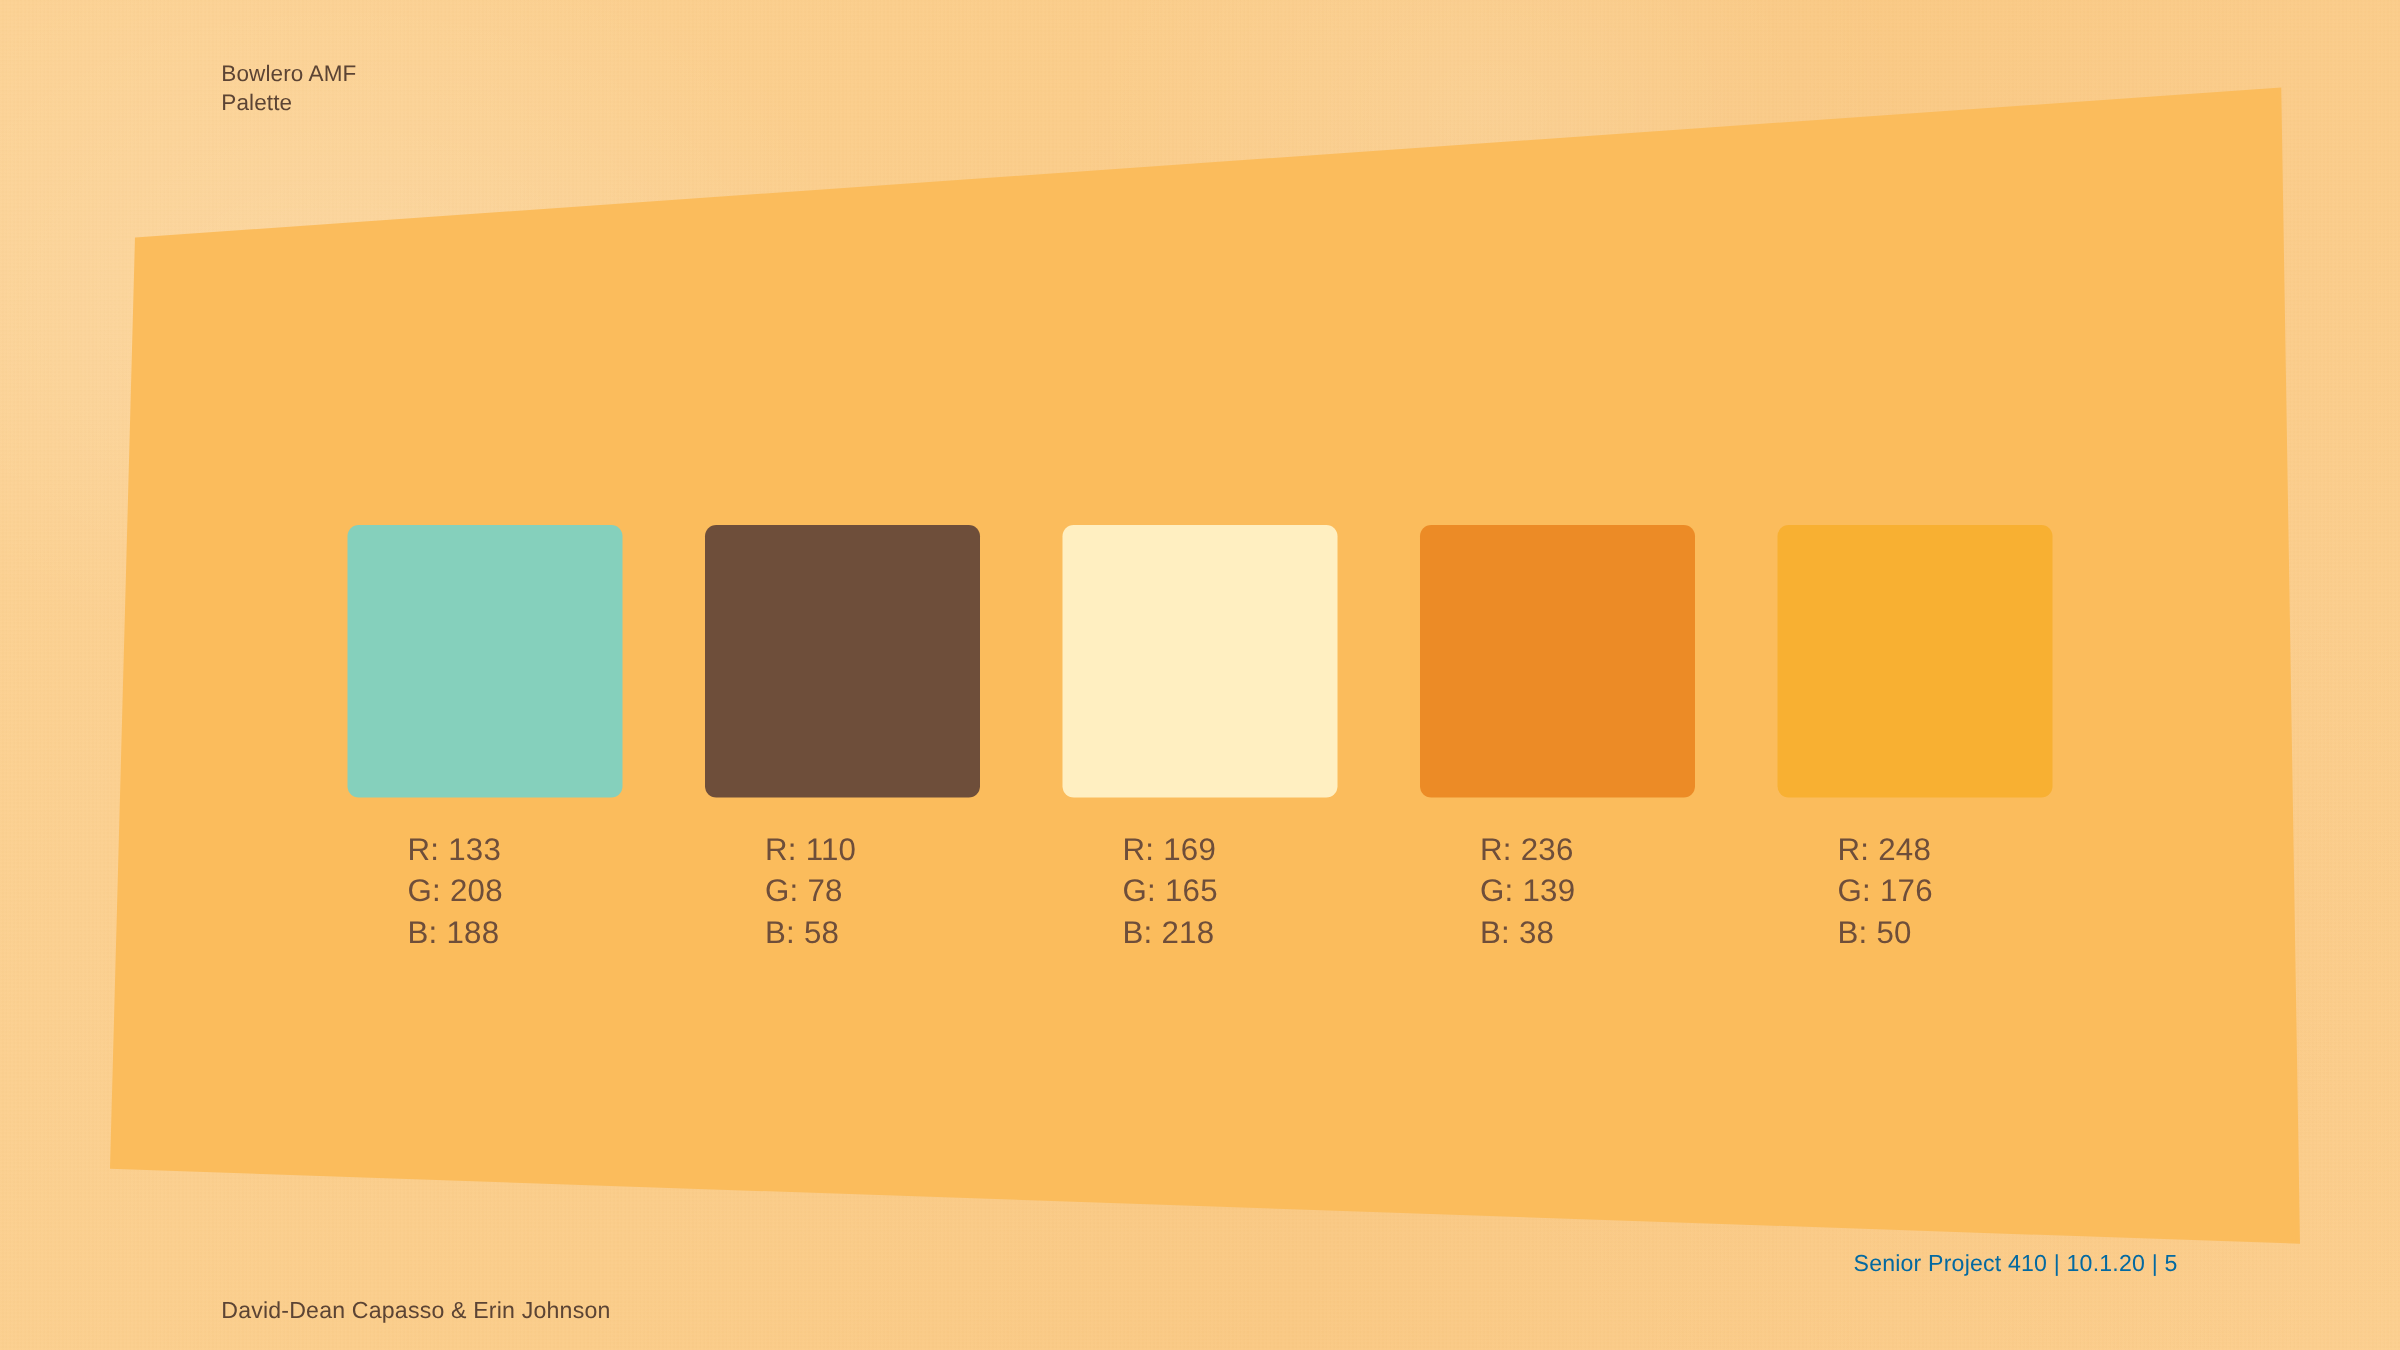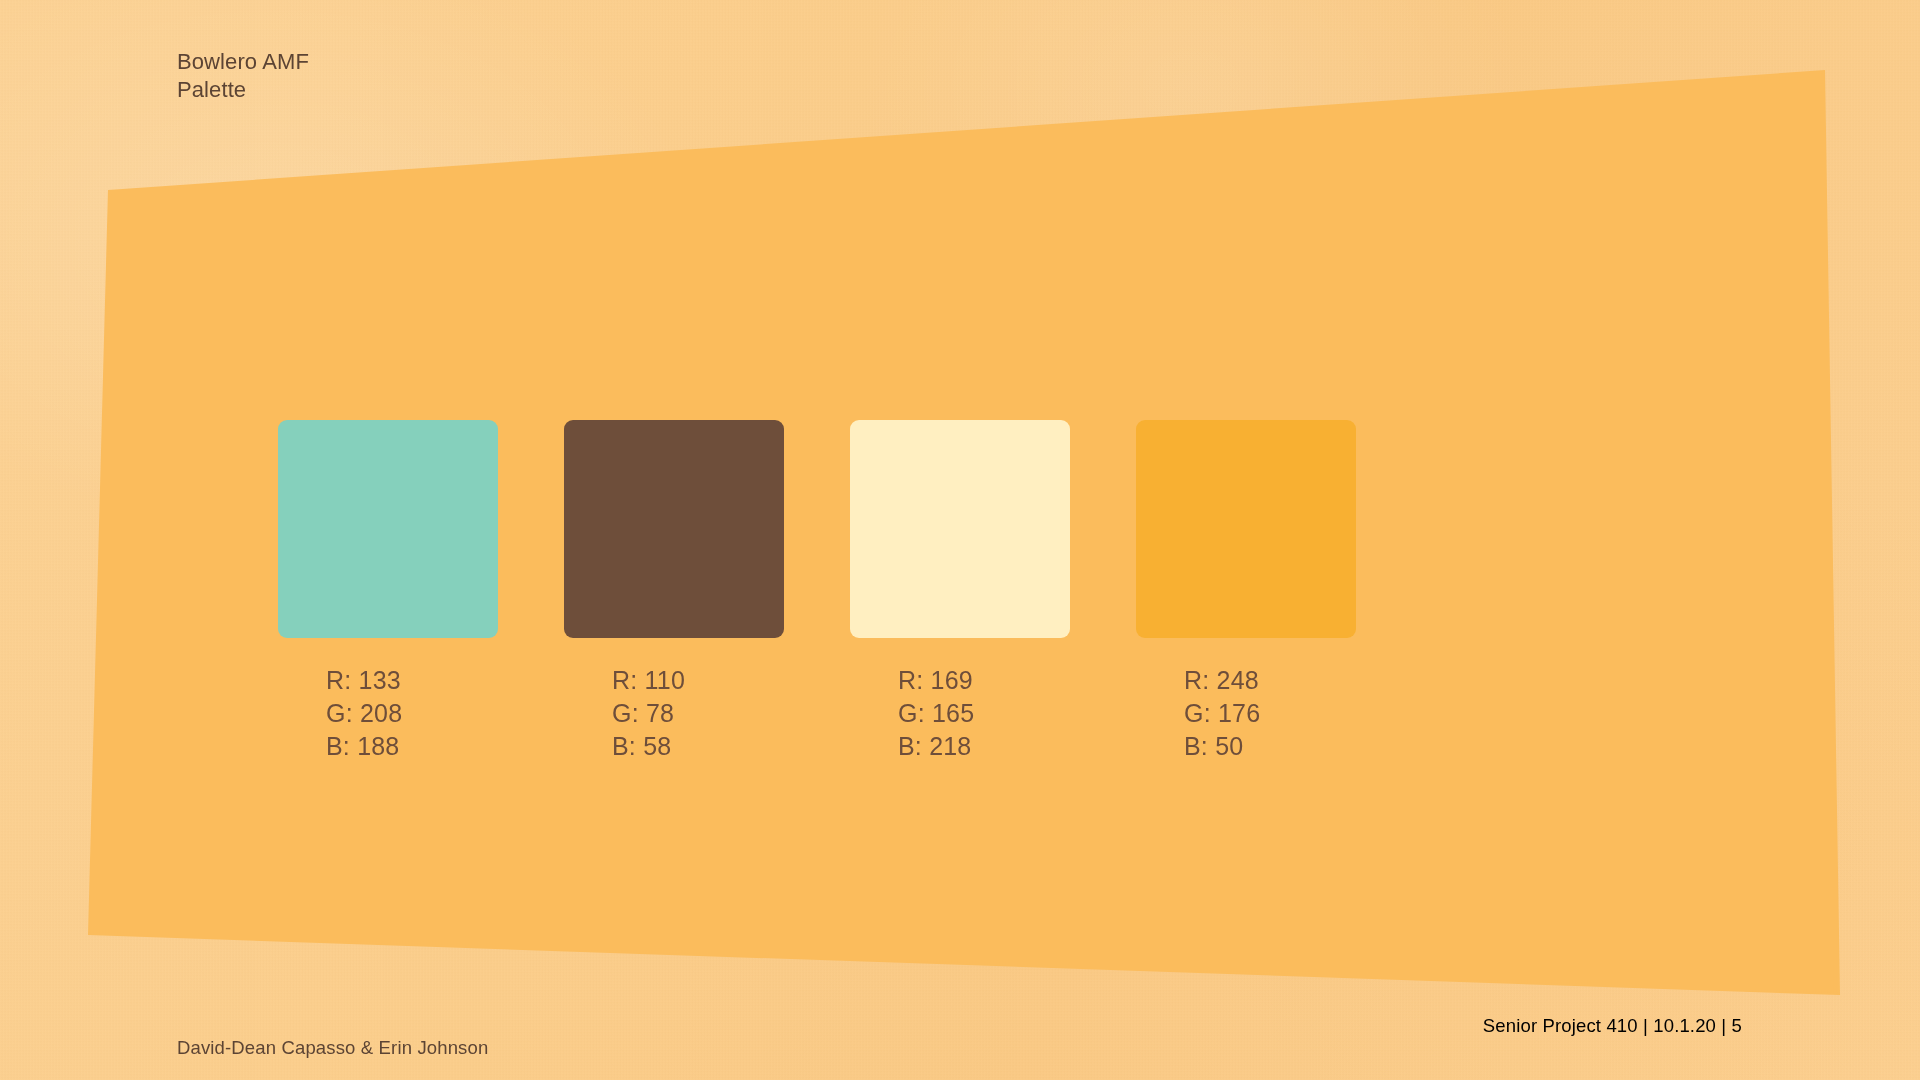--- a/index.html
+++ b/index.html
@@ -47,21 +47,21 @@
   .band-shape {
     fill: #fbbc5c;
   }
 
   
   .header {
     position: absolute;
     left: 177px;
     top: 48px;
     color: #5c4434;
-    font-size: 22px;
+    font-size: 18px;
     line-height: 1.28;
     letter-spacing: 0.1px;
     white-space: pre-line;
   }
 
   
   .swatch-row {
     position: absolute;
     left: 278px;
     top: 420px;
@@ -94,25 +94,24 @@
     left: 177px;
     top: 1037px;
     color: #5c4434;
     font-size: 18.5px;
     letter-spacing: 0.15px;
   }
   .footer-right {
     position: absolute;
     right: 178px;
     top: 1000px;
-    color: #000000;
+    color: #0369a1;
     font-size: 18.5px;
     letter-spacing: 0.15px;
     text-align: right;
-    margin-top: 15px;
   }
 </style>
 </head>
 <body>
 
 <div class="page-bg"></div>
 <div class="page-noise"></div>
 
 <svg class="band" viewBox="0 0 1920 1080" xmlns="http://www.w3.org/2000/svg">
   <polygon class="band-shape" points="108,190 1825,70 1840,995 88,935" fill="#FBBC5C"></polygon>
@@ -143,20 +142,28 @@
 
   <div class="swatch-cell">
     <div class="swatch-chip" style="background: rgb(255, 239, 193);"></div>
     <div class="swatch-values">
       <div>R: 169</div>
       <div>G: 165</div>
       <div>B: 218</div>
     </div>
   </div>
 
+  <div class="swatch-cell">
+    <div class="swatch-chip" style="background: rgb(236, 139, 38);"></div>
+    <div class="swatch-values">
+      <div>R: 236</div>
+      <div>G: 139</div>
+      <div>B: 38</div>
+    </div>
+  </div>
 
   <div class="swatch-cell">
     <div class="swatch-chip" style="background: rgb(248, 176, 50);"></div>
     <div class="swatch-values">
       <div>R: 248</div>
       <div>G: 176</div>
       <div>B: 50</div>
     </div>
   </div>
 

